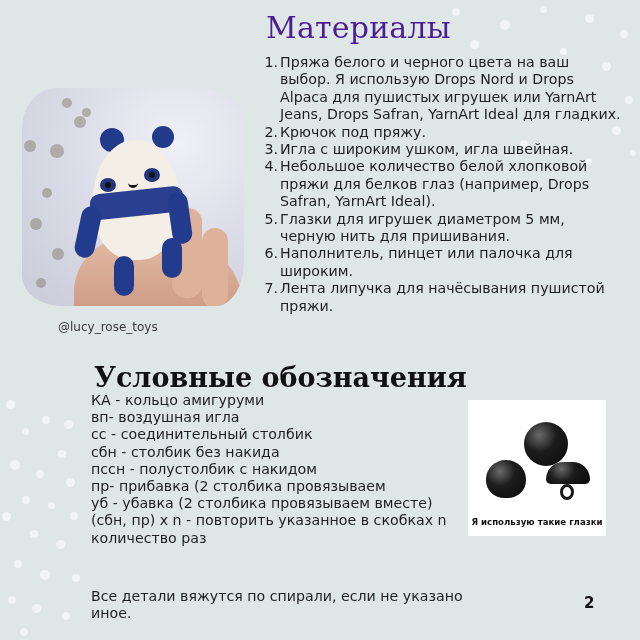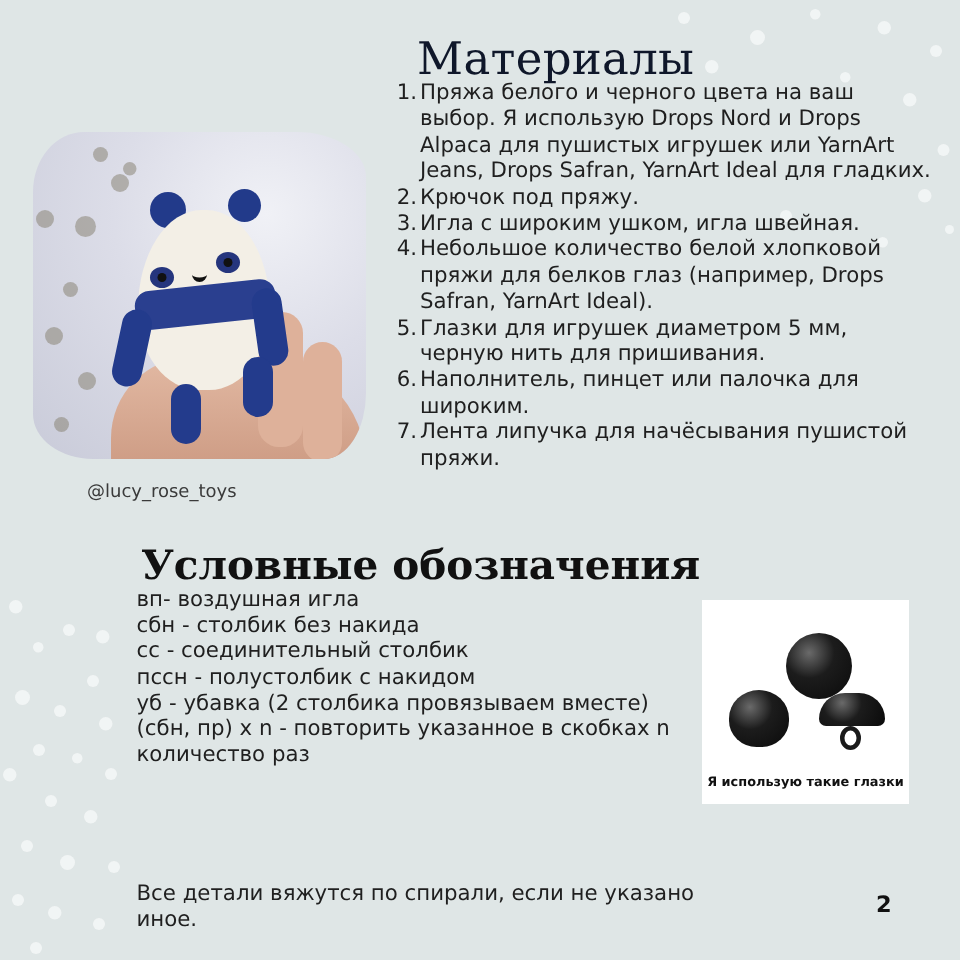--- a/index.html
+++ b/index.html
@@ -37,22 +37,22 @@
       border-radius: 60px 80px 20px 20px;
     }
     .finger { position:absolute; background:#deb19a; border-radius:14px; }
 
     .credit {
       position: absolute; left: 58px; top: 320px;
       font-size: 12px; color: #3a3a3a; font-family: "DejaVu Sans", sans-serif;
     }
 
     h1.materials-title {
-      position: absolute; left: 266px; top: 10px; margin: 12px;
-      font-family: "DejaVu Serif", serif; font-weight: normal; font-size: 30px; color: #0f172a;
+      position: absolute; left: 266px; top: 10px; margin: 0;
+      font-family: "DejaVu Serif", serif; font-weight: normal; font-size: 30px; color: #4c1d95;
       letter-spacing: 0.2px;
     }
     ol.materials-list {
       position: absolute; left: 262px; top: 54px; width: 360px; margin: 0; padding: 0;
       list-style: none; font-size: 14.2px; line-height: 17.4px; color: #1f1f1f;
     }
     ol.materials-list li { display: flex; }
     ol.materials-list .num { width: 16px; flex: none; text-align: right; margin-right: 2px; }
 
     h2.legend-title {
@@ -165,24 +165,26 @@
       <span>Наполнитель, пинцет или палочка для широким.</span>
     </li>
   <li>
       <span class="num">7.</span>
       <span>Лента липучка для начёсывания пушистой пряжи.</span>
     </li>
 </ol>
 
 <h2 class="legend-title">Условные обозначения</h2>
 <div class="legend-list">
+  <div>КА - кольцо амигуруми</div>
   <div>вп- воздушная игла</div>
+  <div>сс - соединительный столбик</div>
   <div>сбн - столбик без накида</div>
-  <div>сс - соединительный столбик</div>
   <div>пссн - полустолбик с накидом</div>
+  <div>пр- прибавка (2 столбика провязываем</div>
   <div>уб - убавка (2 столбика провязываем вместе)</div>
   <div>(сбн, пр) x n - повторить указанное в скобках n</div>
   <div>количество раз</div>
 </div>
 <div class="note">Все детали вяжутся по спирали, если не указано иное.</div>
 
 <div class="eyes-card">
   <div class="eye-btn" style="left:56px;top:22px;width:44px;height:44px"></div>
   <div class="eye-btn" style="left:18px;top:60px;width:40px;height:38px;border-radius:50% 50% 46% 46%"></div>
   <div class="eye-btn" style="left:78px;top:62px;width:44px;height:22px;border-radius:22px 22px 6px 6px"></div>

